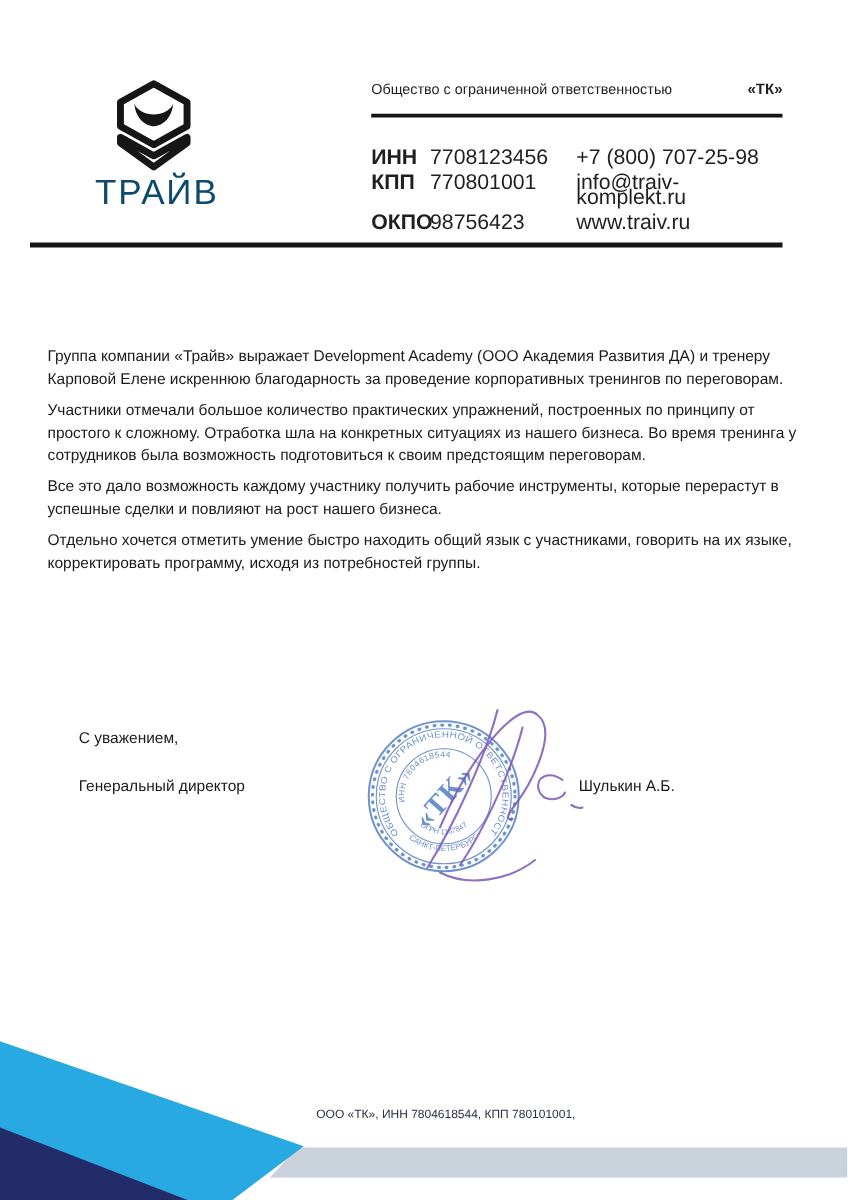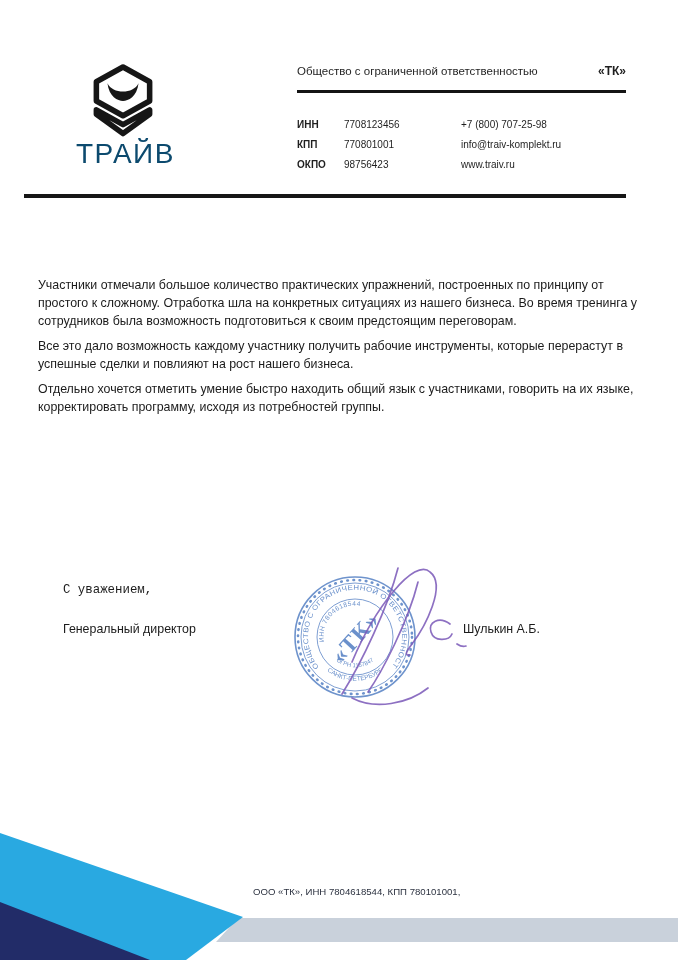--- a/index.html
+++ b/index.html
@@ -9,30 +9,30 @@
 
   
   .logo-icon{left:86px;top:62px;width:74px;height:78px;}
   .wordmark{left:76px;top:138px;font-size:28px;font-weight:normal;letter-spacing:1.5px;color:#0c4a6e;}
   .header-right{left:297px;top:64px;width:329px;}
   .company-name-row{display:flex;justify-content:space-between;align-items:baseline;
                     font-size:11.5px;line-height:14px;color:#1f1f1f;}
   .name-short{font-weight:bold;font-size:12px;}
   .header-divider{height:3px;background:#141414;margin-top:12px;}
   .details-grid{display:grid;grid-template-columns:47px 117px 1fr;margin-top:26px;
-                row-gap:8px;font-size:10px;line-height:12px;color:#1f1f1f;}
+                row-gap:8px;font-size:17px;line-height:12px;color:#1f1f1f;}
   .detail-label{font-weight:bold;}
 
   .top-rule{left:24px;top:194px;width:602px;height:4px;background:#161616;}
 
   
   .letter-body{left:38px;top:276px;width:608px;font-size:12.4px;line-height:18px;color:#1b1b1b;}
   .letter-body p{margin:0 0 7px 0;}
 
-  .closing{left:63px;top:583px;font-size:12.4px;font-family:Liberation Mono, monospace;}
+  .closing{left:63px;top:583px;font-size:12.4px;}
   .signer-title{left:63px;top:622px;font-size:12.4px;}
   .signer-name{left:463px;top:622px;font-size:12.4px;}
 
   .stamp-svg{left:292px;top:574px;width:126px;height:126px;}
   .signature-svg{left:300px;top:552px;width:170px;height:160px;}
   .footer-svg{left:0;top:825px;width:678px;height:135px;}
   .footer-address{left:253px;top:886px;font-size:9.6px;line-height:12.6px;color:#2c3240;}
 
   svg text{font-family:"Liberation Sans",sans-serif;}
   .stamp-serif{font-family:"Liberation Serif",serif;}
@@ -64,20 +64,21 @@
 
     <span class="detail-label">ОКПО</span>
     <span>98756423</span>
     <span>www.traiv.ru</span>
   </div>
 </div>
 
 <div class="abs top-rule"></div>
 
 <div class="abs letter-body">
+  <p>Группа компании «Трайв» выражает Development Academy (ООО Академия Развития ДА) и тренеру Карповой Елене искреннюю благодарность за проведение корпоративных тренингов по переговорам.</p>
   <p>Участники отмечали большое количество практических упражнений, построенных по принципу от простого к сложному. Отработка шла на конкретных ситуациях из нашего бизнеса. Во время тренинга у сотрудников была возможность подготовиться к своим предстоящим переговорам.</p>
   <p>Все это дало возможность каждому участнику получить рабочие инструменты, которые перерастут в успешные сделки и повлияют на рост нашего бизнеса.</p>
   <p>Отдельно хочется отметить умение быстро находить общий язык с участниками, говорить на их языке, корректировать программу, исходя из потребностей группы.</p>
 </div>
 
 <div class="abs closing">С уважением,</div>
 <div class="abs signer-title">Генеральный директор</div>
 <div class="abs signer-name">Шулькин А.Б.</div>
 
 <svg class="abs stamp-svg" viewBox="0 0 126 126">

